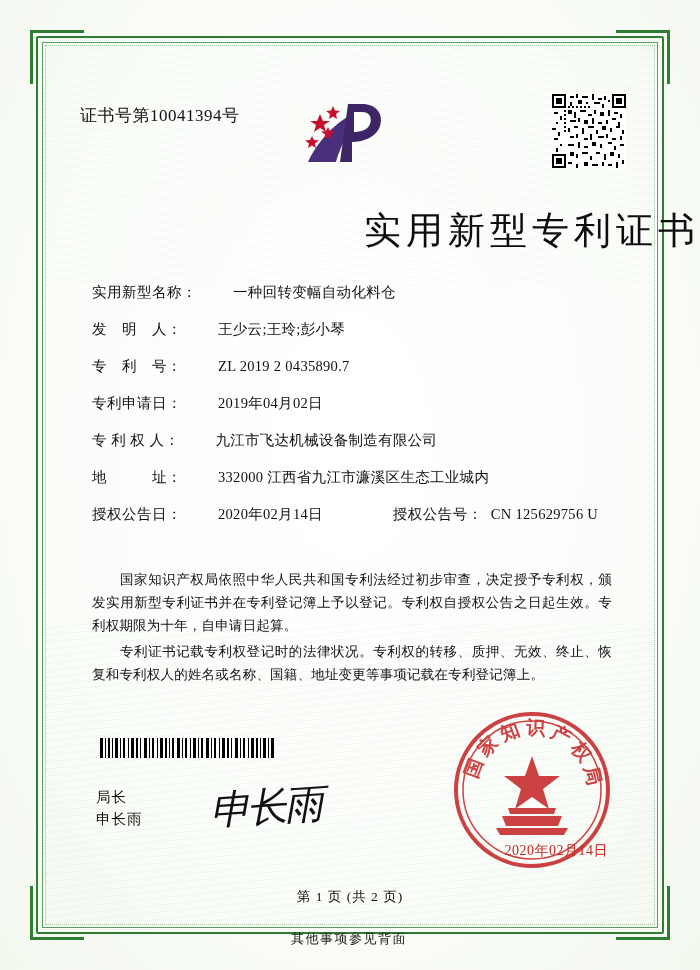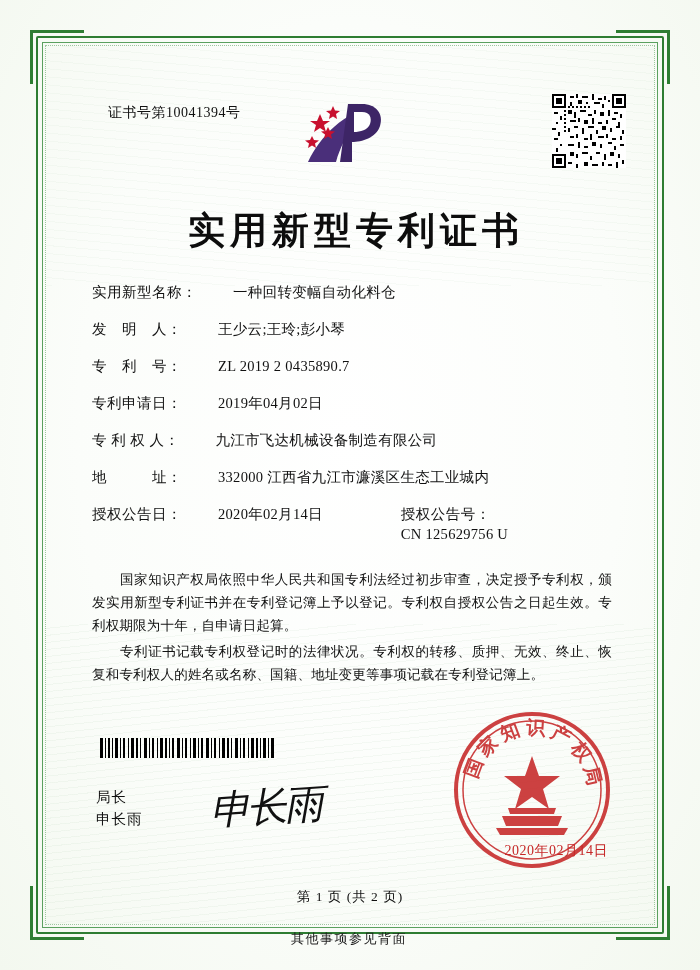--- a/index.html
+++ b/index.html
@@ -103,25 +103,24 @@
         rgba(255,255,255,0) 1px,
         rgba(255,255,255,0) 8px
       );
     pointer-events: none;
   }
 
   .cert-no {
     position: absolute;
     left: 80px;
     top: 104px;
-    font-size: 14px;
+    font-size: 17px;
     letter-spacing: 0.5px;
     color: #111;
     font-family: "Liberation Serif", serif;
-    margin-left: 28px;
   }
 
   
   .emblem {
     position: absolute;
     left: 300px;
     top: 96px;
     width: 100px;
     height: 78px;
   }
@@ -134,24 +133,24 @@
     width: 74px;
     height: 74px;
     background: #fff;
   }
 
   .title {
     position: absolute;
     left: 0;
     right: 0;
     top: 206px;
-    text-align: center;
+    text-align: right;
     font-family: "Liberation Serif", serif;
     font-size: 37px;
-    font-weight: bold;
+    font-weight: normal;
     letter-spacing: 5px;
     color: #0d0d0d;
     margin-left: 12px;
   }
 
   .fields {
     position: absolute;
     left: 92px;
     top: 282px;
     width: 520px;
@@ -171,21 +170,20 @@
     letter-spacing: 0.5px;
   }
   .f-value {
     margin-left: 8px;
     letter-spacing: 0.3px;
   }
   .field-row.two-col .col2 {
     margin-left: 42px;
     display: flex;
     align-items: baseline;
-    flex-direction: column;
   }
 
   .paragraphs {
     position: absolute;
     left: 92px;
     top: 568px;
     width: 520px;
     font-family: "Liberation Serif", serif;
     font-size: 13.5px;
     line-height: 23px;

